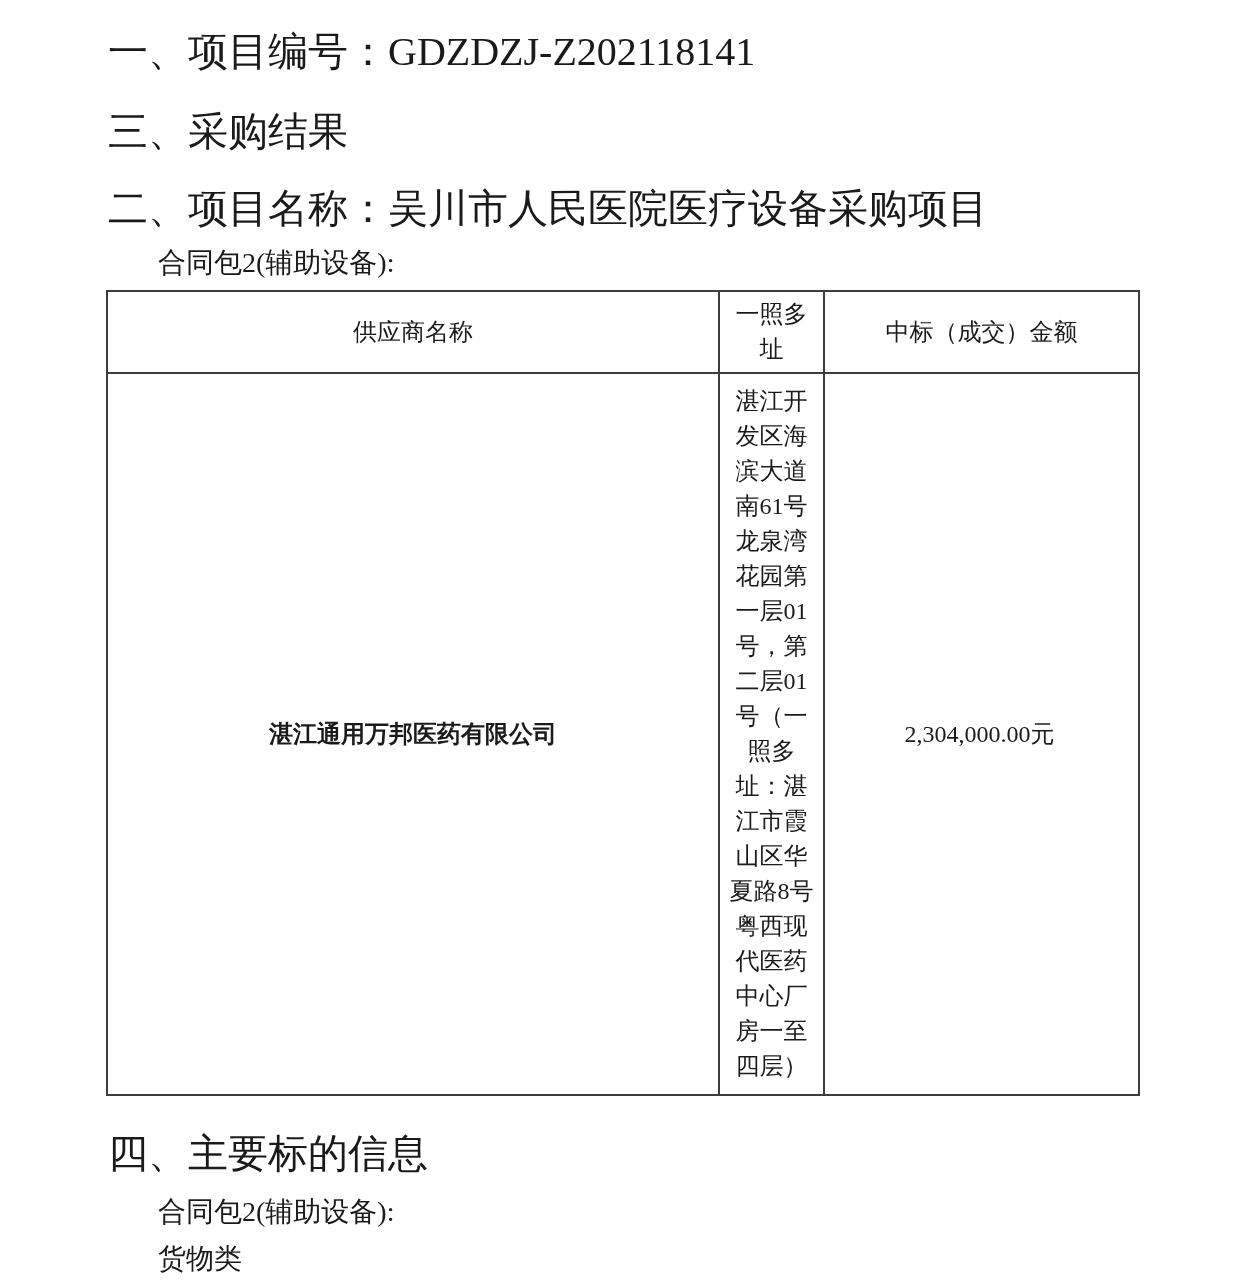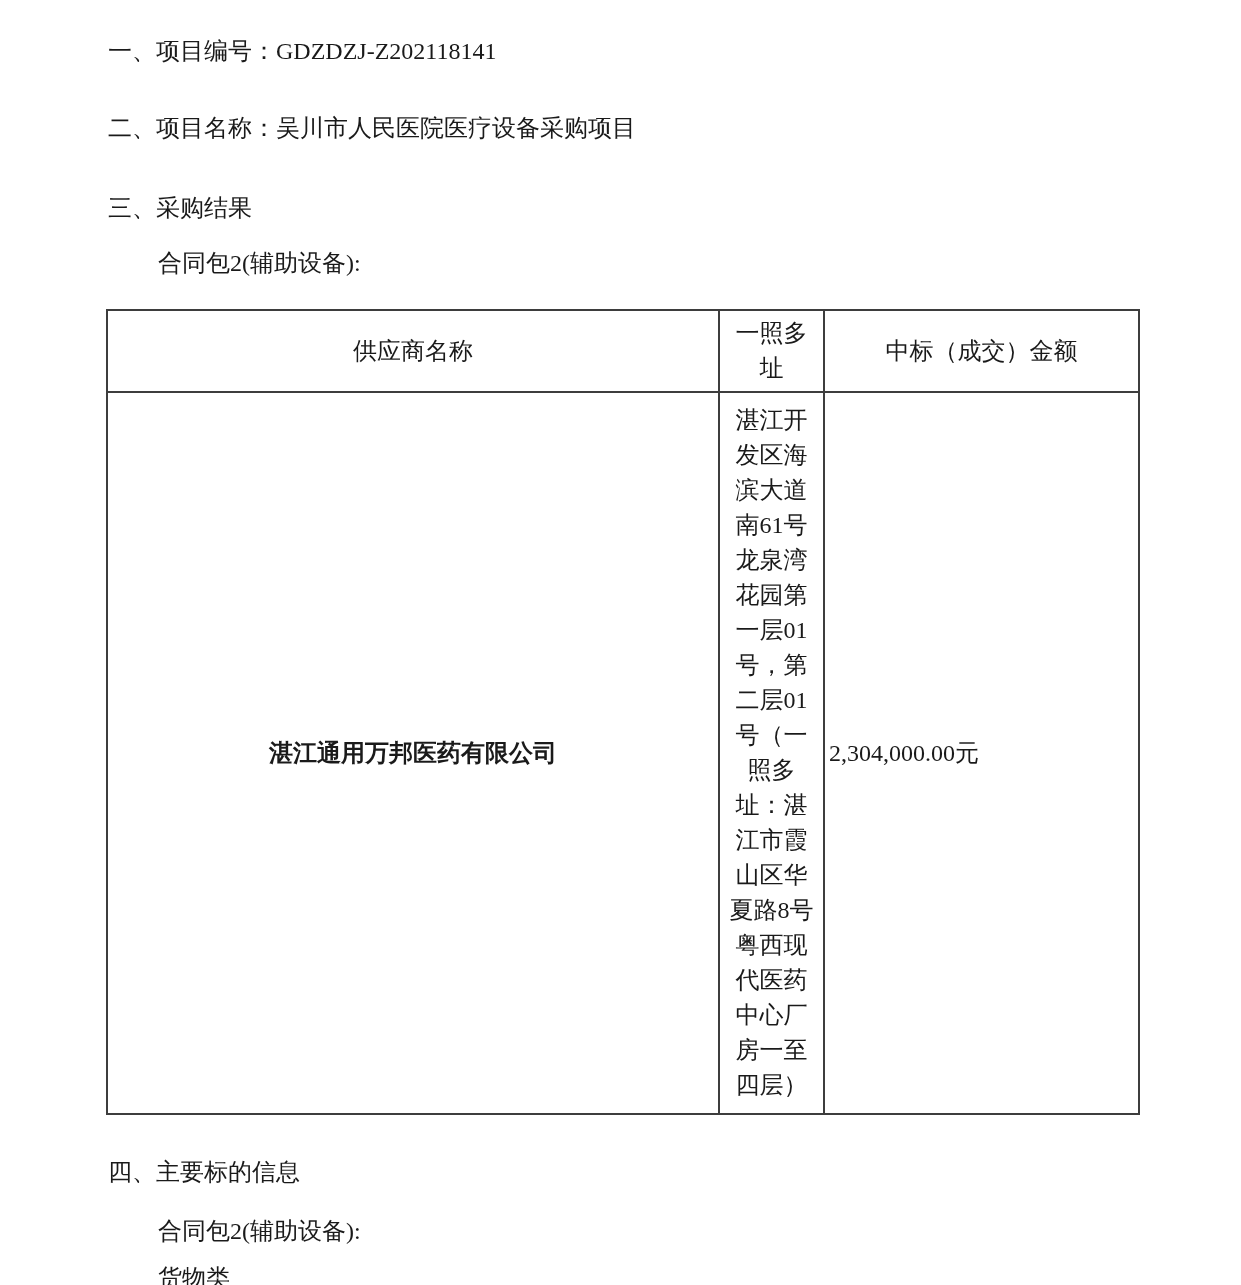--- a/index.html
+++ b/index.html
@@ -14,41 +14,41 @@
     font-family: "Liberation Serif", "DejaVu Serif", serif;
     color: #1a1a1a;
   }
   .page {
     box-sizing: border-box;
     width: 1241px;
     height: 1285px;
     padding: 33px 100px 0 108px;
   }
   .heading {
-    font-size: 24px;
+    font-size: 40px;
     line-height: 37px;
     font-weight: normal;
     white-space: nowrap;
   }
   .h-gap-1 { margin-top: 40px; }
   .h-gap-2 { margin-top: 43px; }
   .h-gap-3 { margin-top: 39px; }
   .sub-line {
-    font-size: 24px;
+    font-size: 28px;
     line-height: 30px;
   }
   .indent { margin-left: 50px; }
   .gap-a { margin-top: 21px; }
   .gap-b { margin-top: 25px; }
   .gap-c { margin-top: 17px; }
   table.result-table {
     border-collapse: collapse;
     table-layout: fixed;
     width: 1032px;
-    margin-top: 31px;
+    margin-top: 12px;
     margin-left: -2px;
   }
   table.result-table td {
     border: 2px solid #3d3d3d;
     font-size: 24px;
     line-height: 35px;
     vertical-align: middle;
     overflow: hidden;
   }
   col.c1 { width: 612px; }
@@ -67,34 +67,34 @@
     text-align: center;
     padding: 4px 8px;
     font-weight: bold;
   }
   td.cell-address {
     text-align: center;
     padding: 2px 8px;
     word-break: break-word;
   }
   td.cell-amount {
-    text-align: left;
+    text-align: center;
     padding: 4px 8px 4px 4px;
   }
 </style>
 </head>
 <body>
 
 <div class="page">
 
   <div class="heading">一、项目编号：GDZDZJ-Z202118141</div>
 
+  <div class="heading h-gap-2">三、采购结果</div>
+
   <div class="heading h-gap-1">二、项目名称：吴川市人民医院医疗设备采购项目</div>
-
-  <div class="heading h-gap-2">三、采购结果</div>
 
   <div class="sub-line indent gap-a">合同包2(辅助设备):</div>
 
   <table class="result-table">
     <colgroup>
       <col class="c1">
       <col class="c2">
       <col class="c3">
     </colgroup>
     <tbody>

